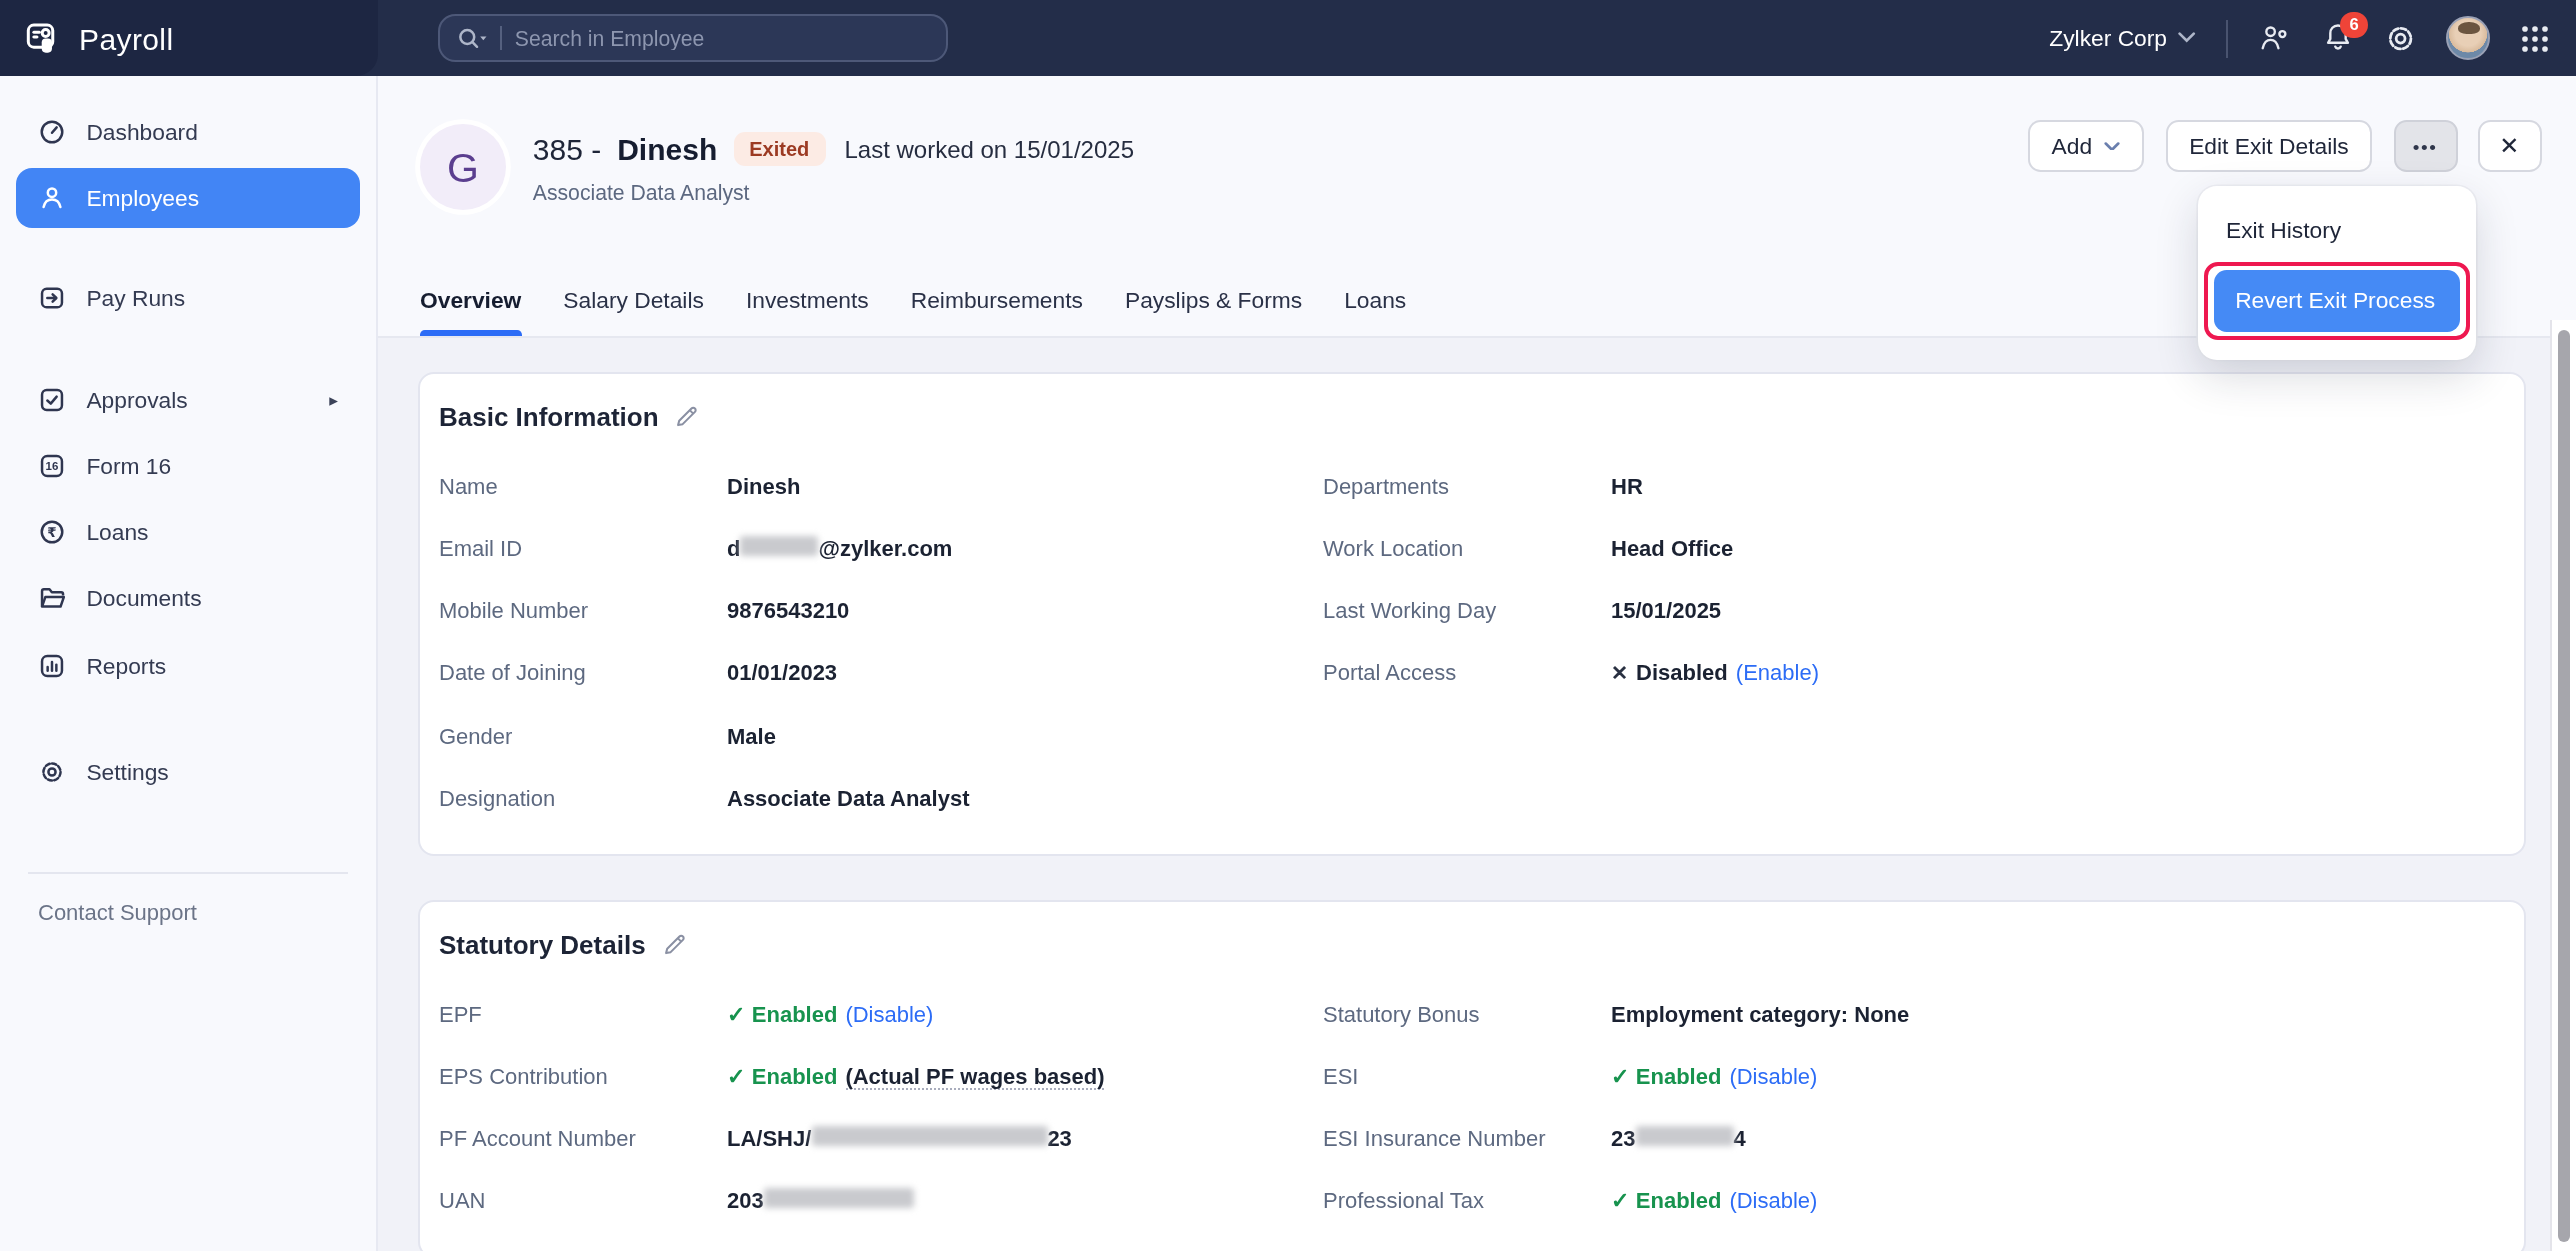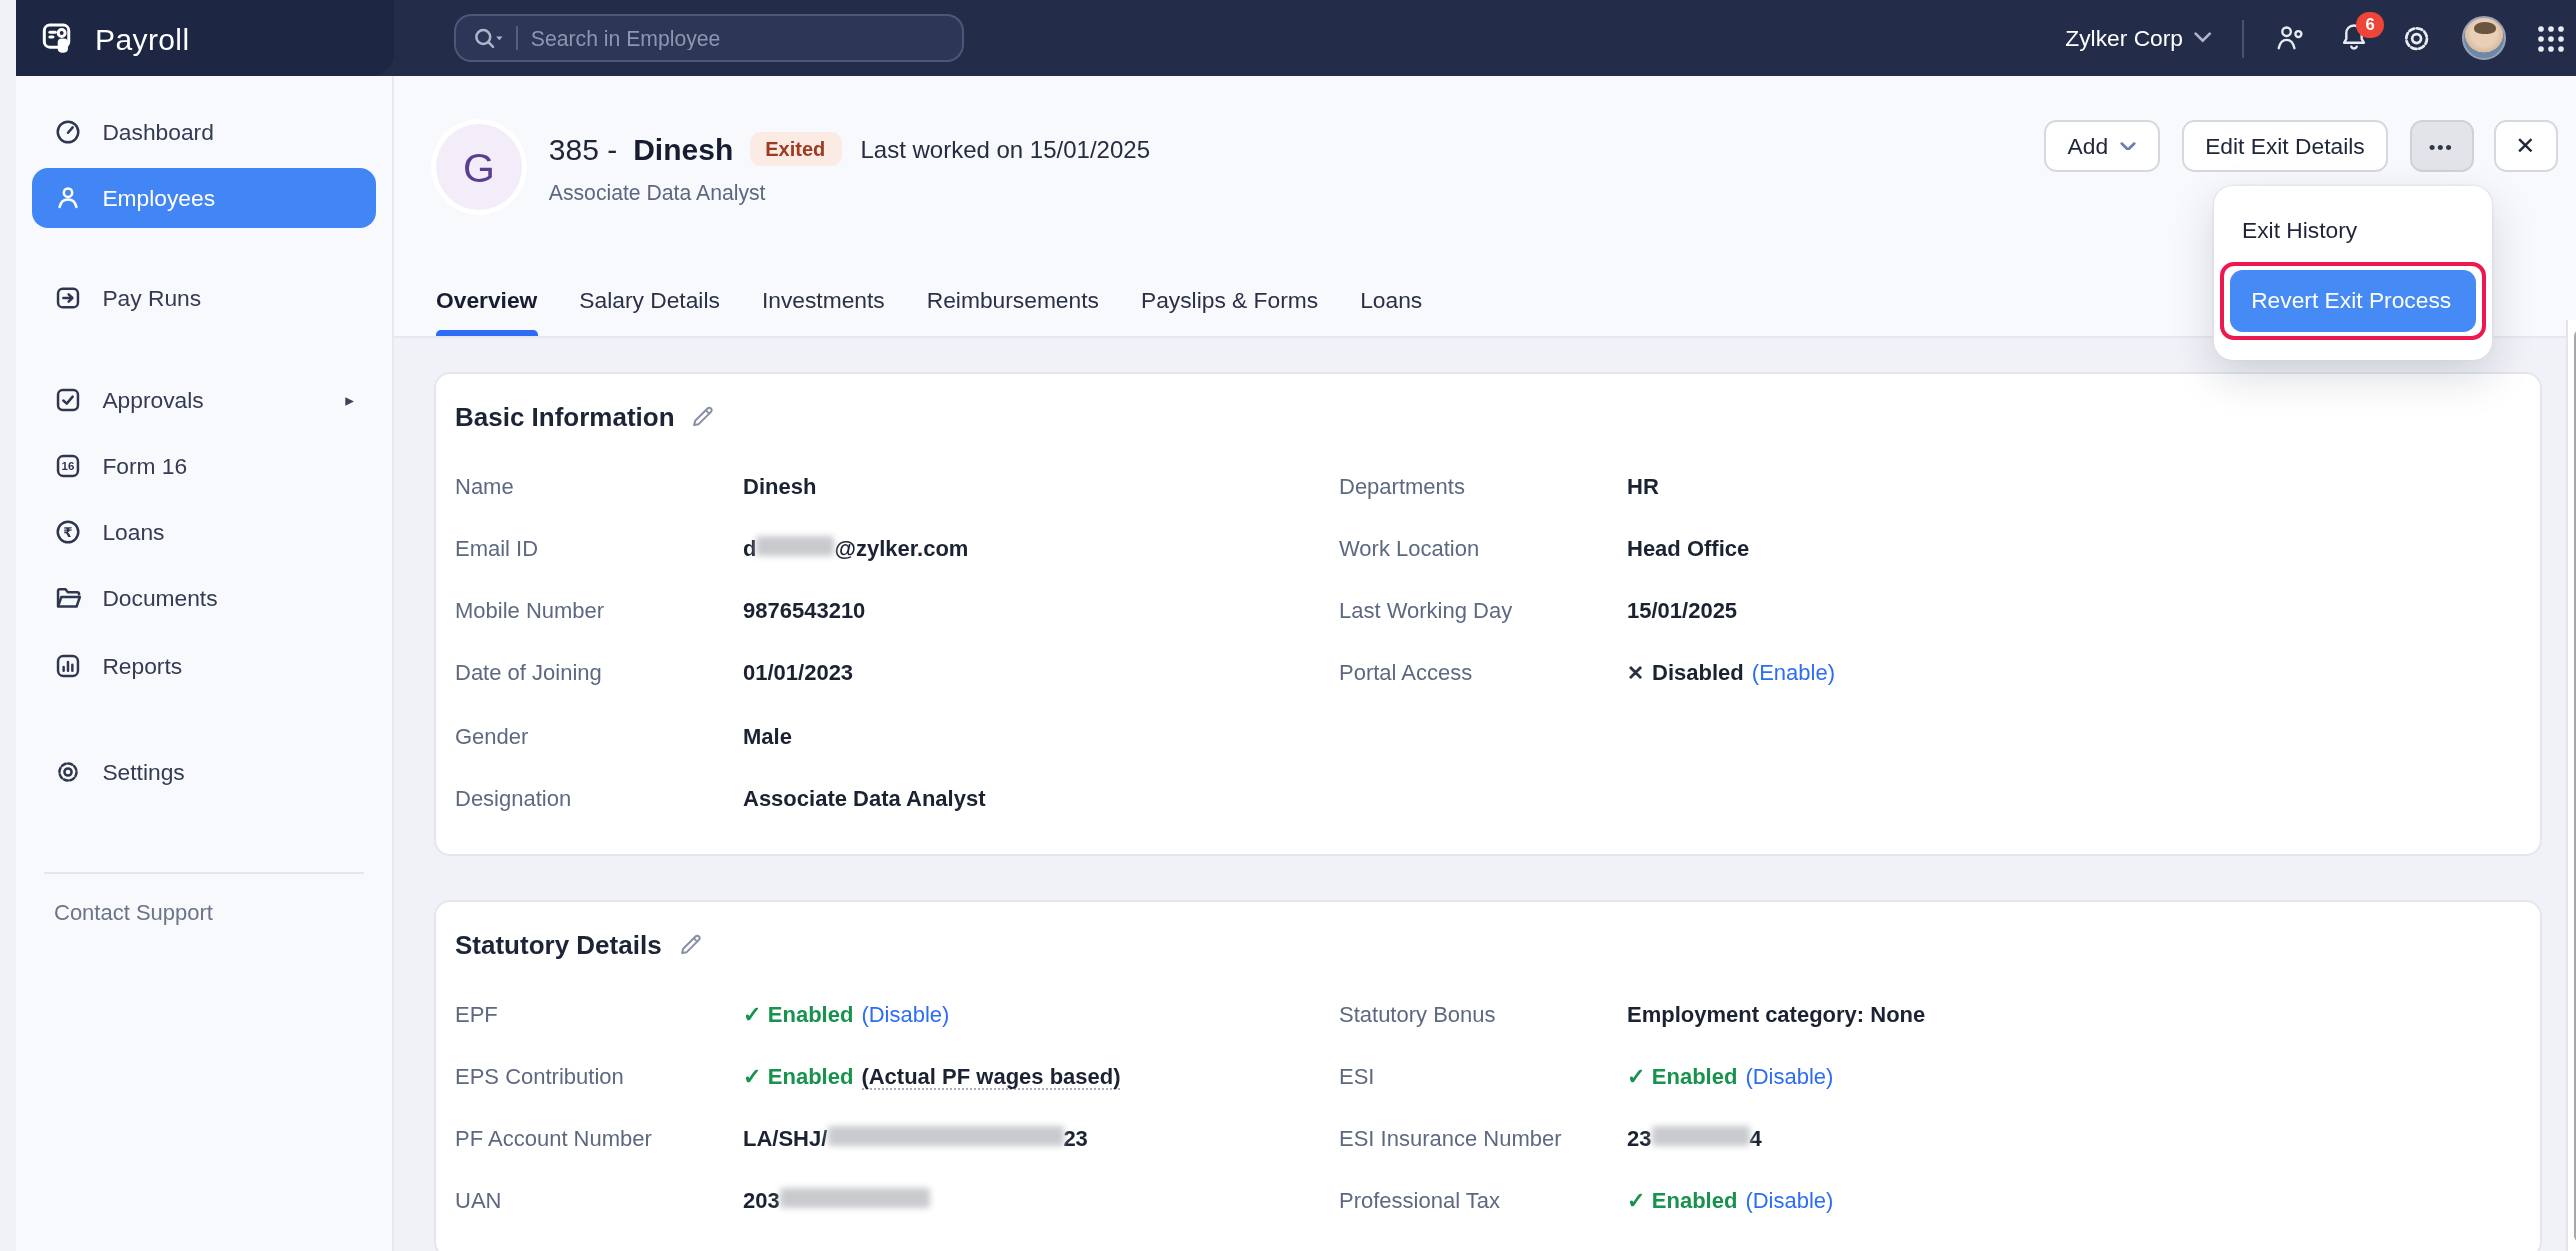--- a/index.html
+++ b/index.html
@@ -1,18 +1,18 @@
 <!DOCTYPE html>
 <html style="font-size:12.6px"><head>
 <meta charset="utf-8">
 <title>Payroll</title>
 <style>
   * { box-sizing: border-box; margin: 0; padding: 0; }
   html,body { margin:0; background:#f1f2f8; font-family:"Liberation Sans", sans-serif; }
-  .viewport { width:2576px; height:1252px; overflow:hidden; position:relative;padding-left:16px; }
+  .viewport { width:2576px; height:1252px; overflow:hidden; position:relative; }
   .app { width:1288px; height:626px; transform:scale(2); transform-origin:0 0; position:relative; background:#f1f2f8; }
 
   
   .topbar { height:38px; background:#232d49; display:flex; align-items:center; position:relative; z-index:40; }
   .brand { width:189px; height:38px; background:#1d2642; border-radius:0 0 11px 0; display:flex; align-items:center; gap:8px; padding-left:11px; flex:0 0 auto; }
   .brand-logo { color:#fff; display:flex; }
   .brand-name { color:#fff; font-size:15px; font-weight:500; letter-spacing:0.2px; }
   .searchbox { margin-left:30px; width:255px; height:24px; background:#2c3757; border:0.8px solid #4d5878; border-radius:8.7px; display:flex; align-items:center; padding:0 8px; gap:6.3px; }
   .searchbox .mag { color:#aeb6c9; display:flex; align-items:center; }
   .search-divider { width:0.8px; height:12.6px; background:#55607f; }

